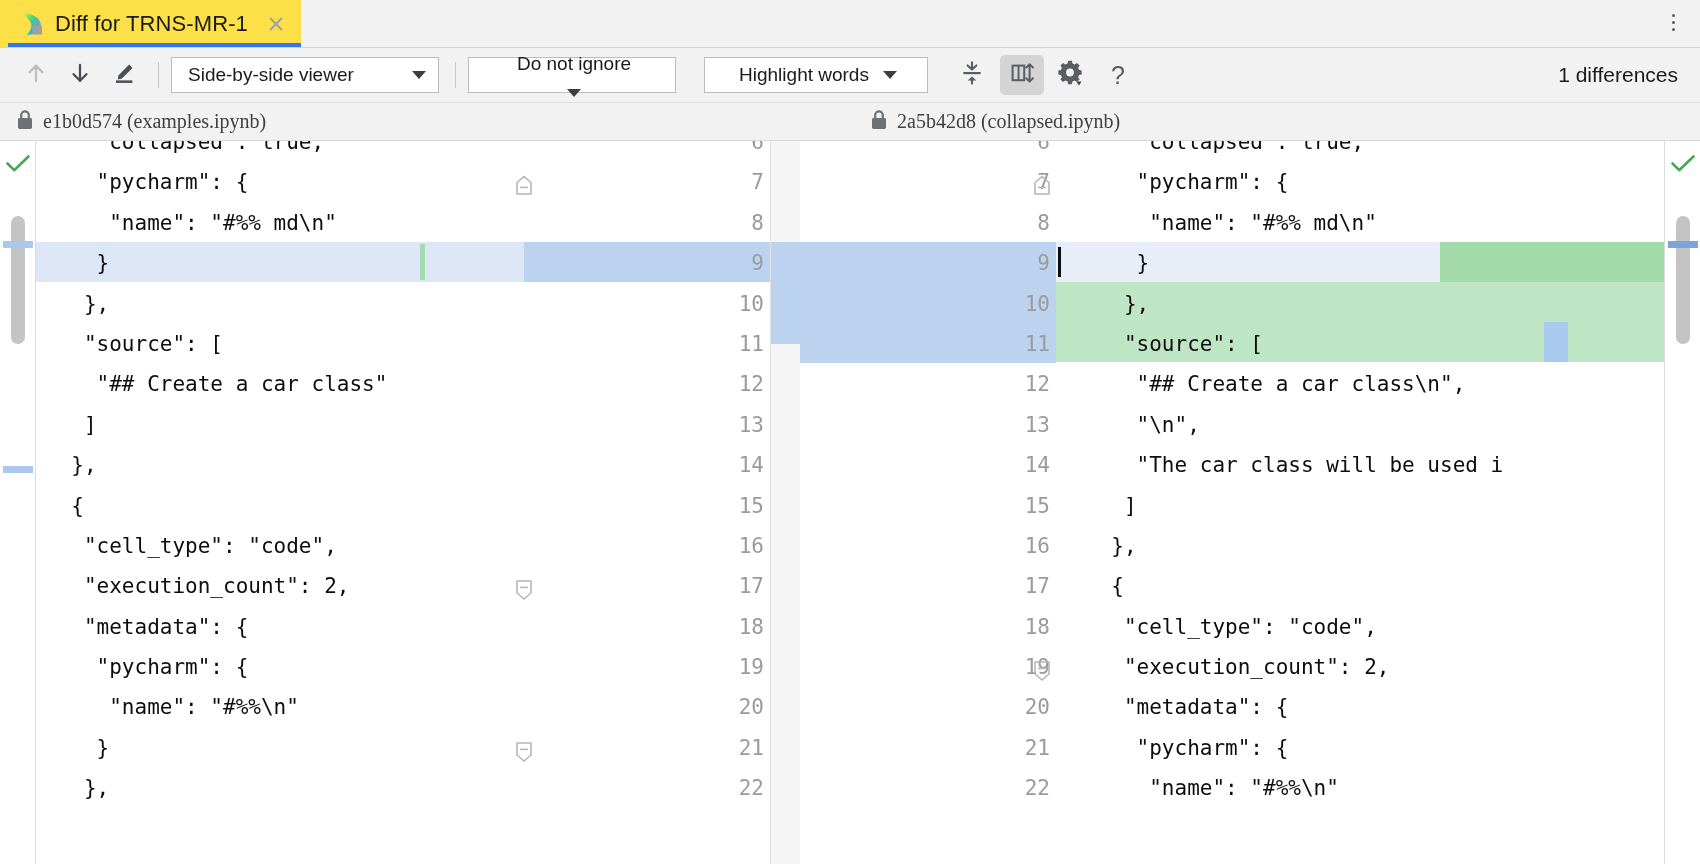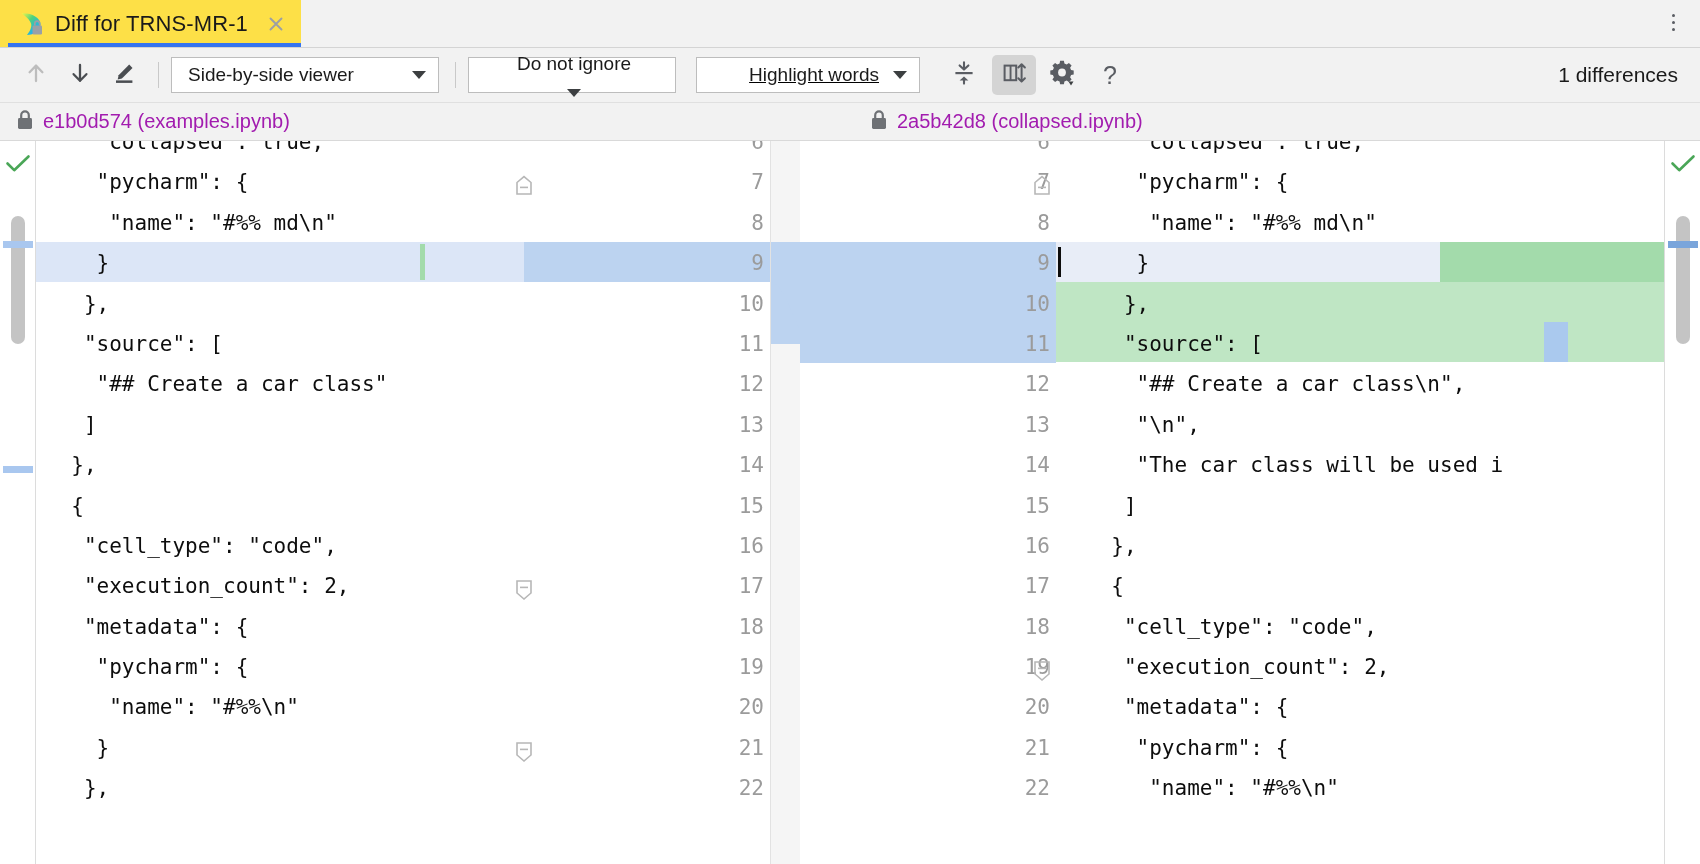--- a/index.html
+++ b/index.html
@@ -117,21 +117,21 @@
     border-bottom: 1px solid #d9d9d9;
   }
   .fh {
     width: 50%;
     display: flex;
     align-items: center;
     gap: 9px;
     padding-left: 16px;
   }
   .fh:last-child { padding-left: 20px; }
-  .fh-text { font-size: 20px; color: #a21caf; white-space: nowrap; }
+  .fh-text { font-size: 20px; color: #404040; white-space: nowrap; font-family: Liberation Serif, serif; }
 
   
   .diffbody {
     position: relative;
     height: 723px;
     display: flex;
     overflow: hidden;
     background: #ffffff;
   }
   .pane {
@@ -314,21 +314,21 @@
     <span class="caret-down"></span>
   </div>
 
   <div class="tb-sep"></div>
 
   <div class="combo" style="min-width:208px; justify-content:center;flex-direction:column;">
     <span class="combo-label">Do not ignore</span>
     <span class="caret-down"></span>
   </div>
 
-  <div class="combo" style="min-width:224px; justify-content:flex-end; margin-left:16px;text-decoration:underline;">
+  <div class="combo" style="min-width:224px; justify-content:center; margin-left:24px;">
     <span class="combo-label">Highlight words</span>
     <span class="caret-down"></span>
   </div>
 
   <div class="tb-btn" style="margin-left:18px;">
     <span>
       <svg width="28" height="28" viewBox="0 0 28 28">
         <path d="M14 3.4 V9.6 M9.6 6.4 L14 10.6 L18.4 6.4" stroke="#5a5d63" stroke-width="2.1" fill="none" stroke-linecap="round" stroke-linejoin="round"></path>
         <rect x="5.4" y="13" width="17.2" height="2.2" fill="#5a5d63"></rect>
         <path d="M9.6 21.6 L14 17.4 L18.4 21.6 Z" fill="#5a5d63"></path>

